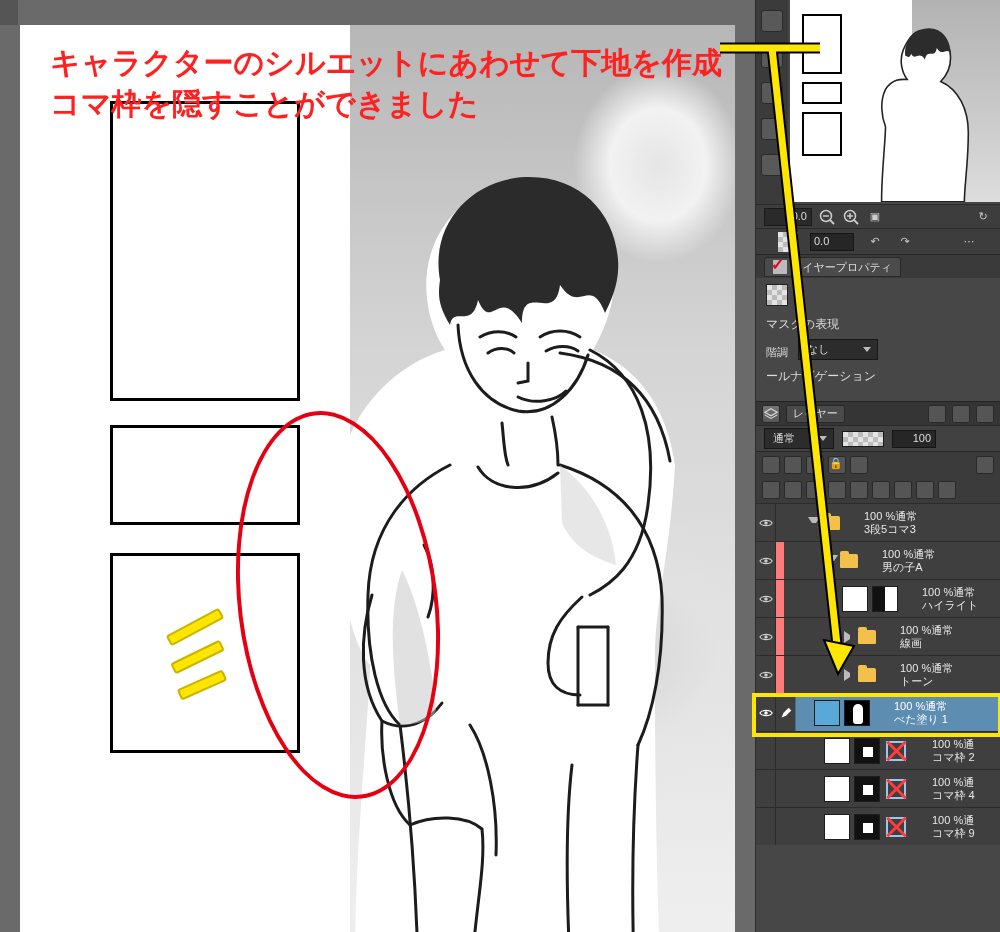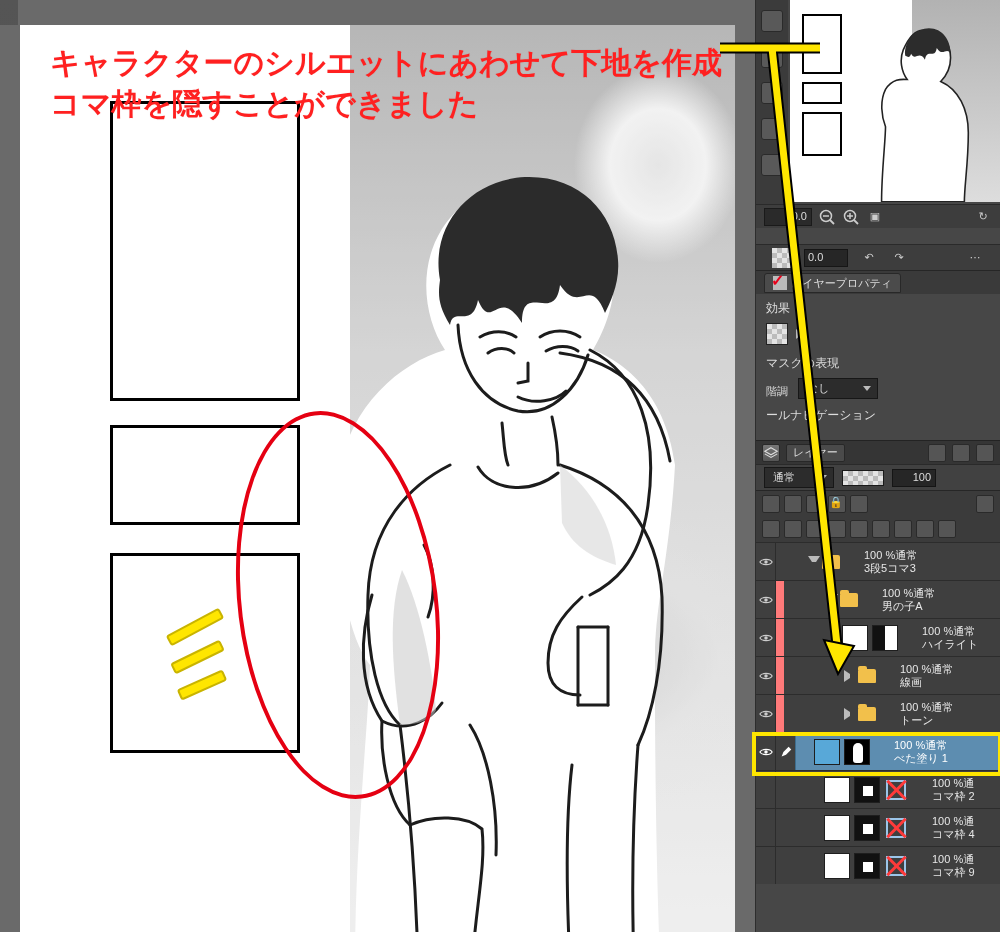--- a/index.html
+++ b/index.html
@@ -73,21 +73,21 @@
     position:absolute;left:62px;top:24px;width:138px;height:178px;
   }
   .navi-side{position:absolute;left:0;top:0;width:32px;height:204px;background:#3b3b3b;
     display:flex;flex-direction:column;gap:14px;align-items:center;padding-top:10px;}
   .navi-side .sic{width:22px;height:22px;background:#595959;border:1px solid #2a2a2a;border-radius:3px;}
 
   .zoom-row{height:24px;display:flex;align-items:center;gap:6px;padding:0 8px;background:#3d3d3d;border-top:1px solid #2a2a2a;}
   .zoom-val{background:#2a2a2a;color:#ddd;width:48px;height:18px;text-align:right;padding:1px 4px;border:1px solid #1a1a1a;font-size:11px;}
   .ic{width:18px;height:18px;display:grid;place-items:center;color:#ccc;}
 
-  .history-row{height:26px;background:#3d3d3d;display:flex;align-items:center;gap:12px;padding:0 16px;border-top:1px solid #2a2a2a;margin-top:16px;}
+  .history-row{height:26px;background:#3d3d3d;display:flex;align-items:center;gap:12px;padding:0 22px;border-top:1px solid #2a2a2a;}
   .history-row .chkic{width:20px;height:20px;}
   .history-row .hv{background:#262626;width:44px;height:18px;font-size:11px;padding:1px 3px;border:1px solid #161616;}
 
   .panel-tab{height:24px;background:#3a3a3a;display:flex;align-items:center;padding:0 8px;border-top:1px solid #262626;}
   .panel-tab .tab{background:#4b4b4b;border:1px solid #282828;height:20px;padding:1px 8px 0;display:flex;align-items:center;gap:4px;border-radius:3px 3px 0 0;font-size:11px;}
   .red-check{width:14px;height:14px;position:relative;}
   .red-check:before{content:"";position:absolute;inset:0;background:#bbb;}
   .red-check:after{content:"✓";position:absolute;left:-2px;top:-5px;color:#e8001a;font-weight:bold;font-size:16px;}
 
   .prop-body{padding:6px 10px 10px;background:#474747;}
@@ -301,21 +301,20 @@
     <div class="ic">⋯</div>
   </div>
 
   <div class="panel-tab">
     <div class="tab">
       <span class="red-check"></span>
       <span>レイヤープロパティ</span>
     </div>
   </div>
   <div class="prop-body">
-    <div class="prop-lab">効果</div>
     <div class="swatches">
       <div class="sw chk"></div>
 
       <div class="tri"></div>
     </div>
     <div class="prop-lab">マスクの表現</div>
     <div class="row">
       <span>階調</span>
       <div class="dd">なし</div>
     </div>

